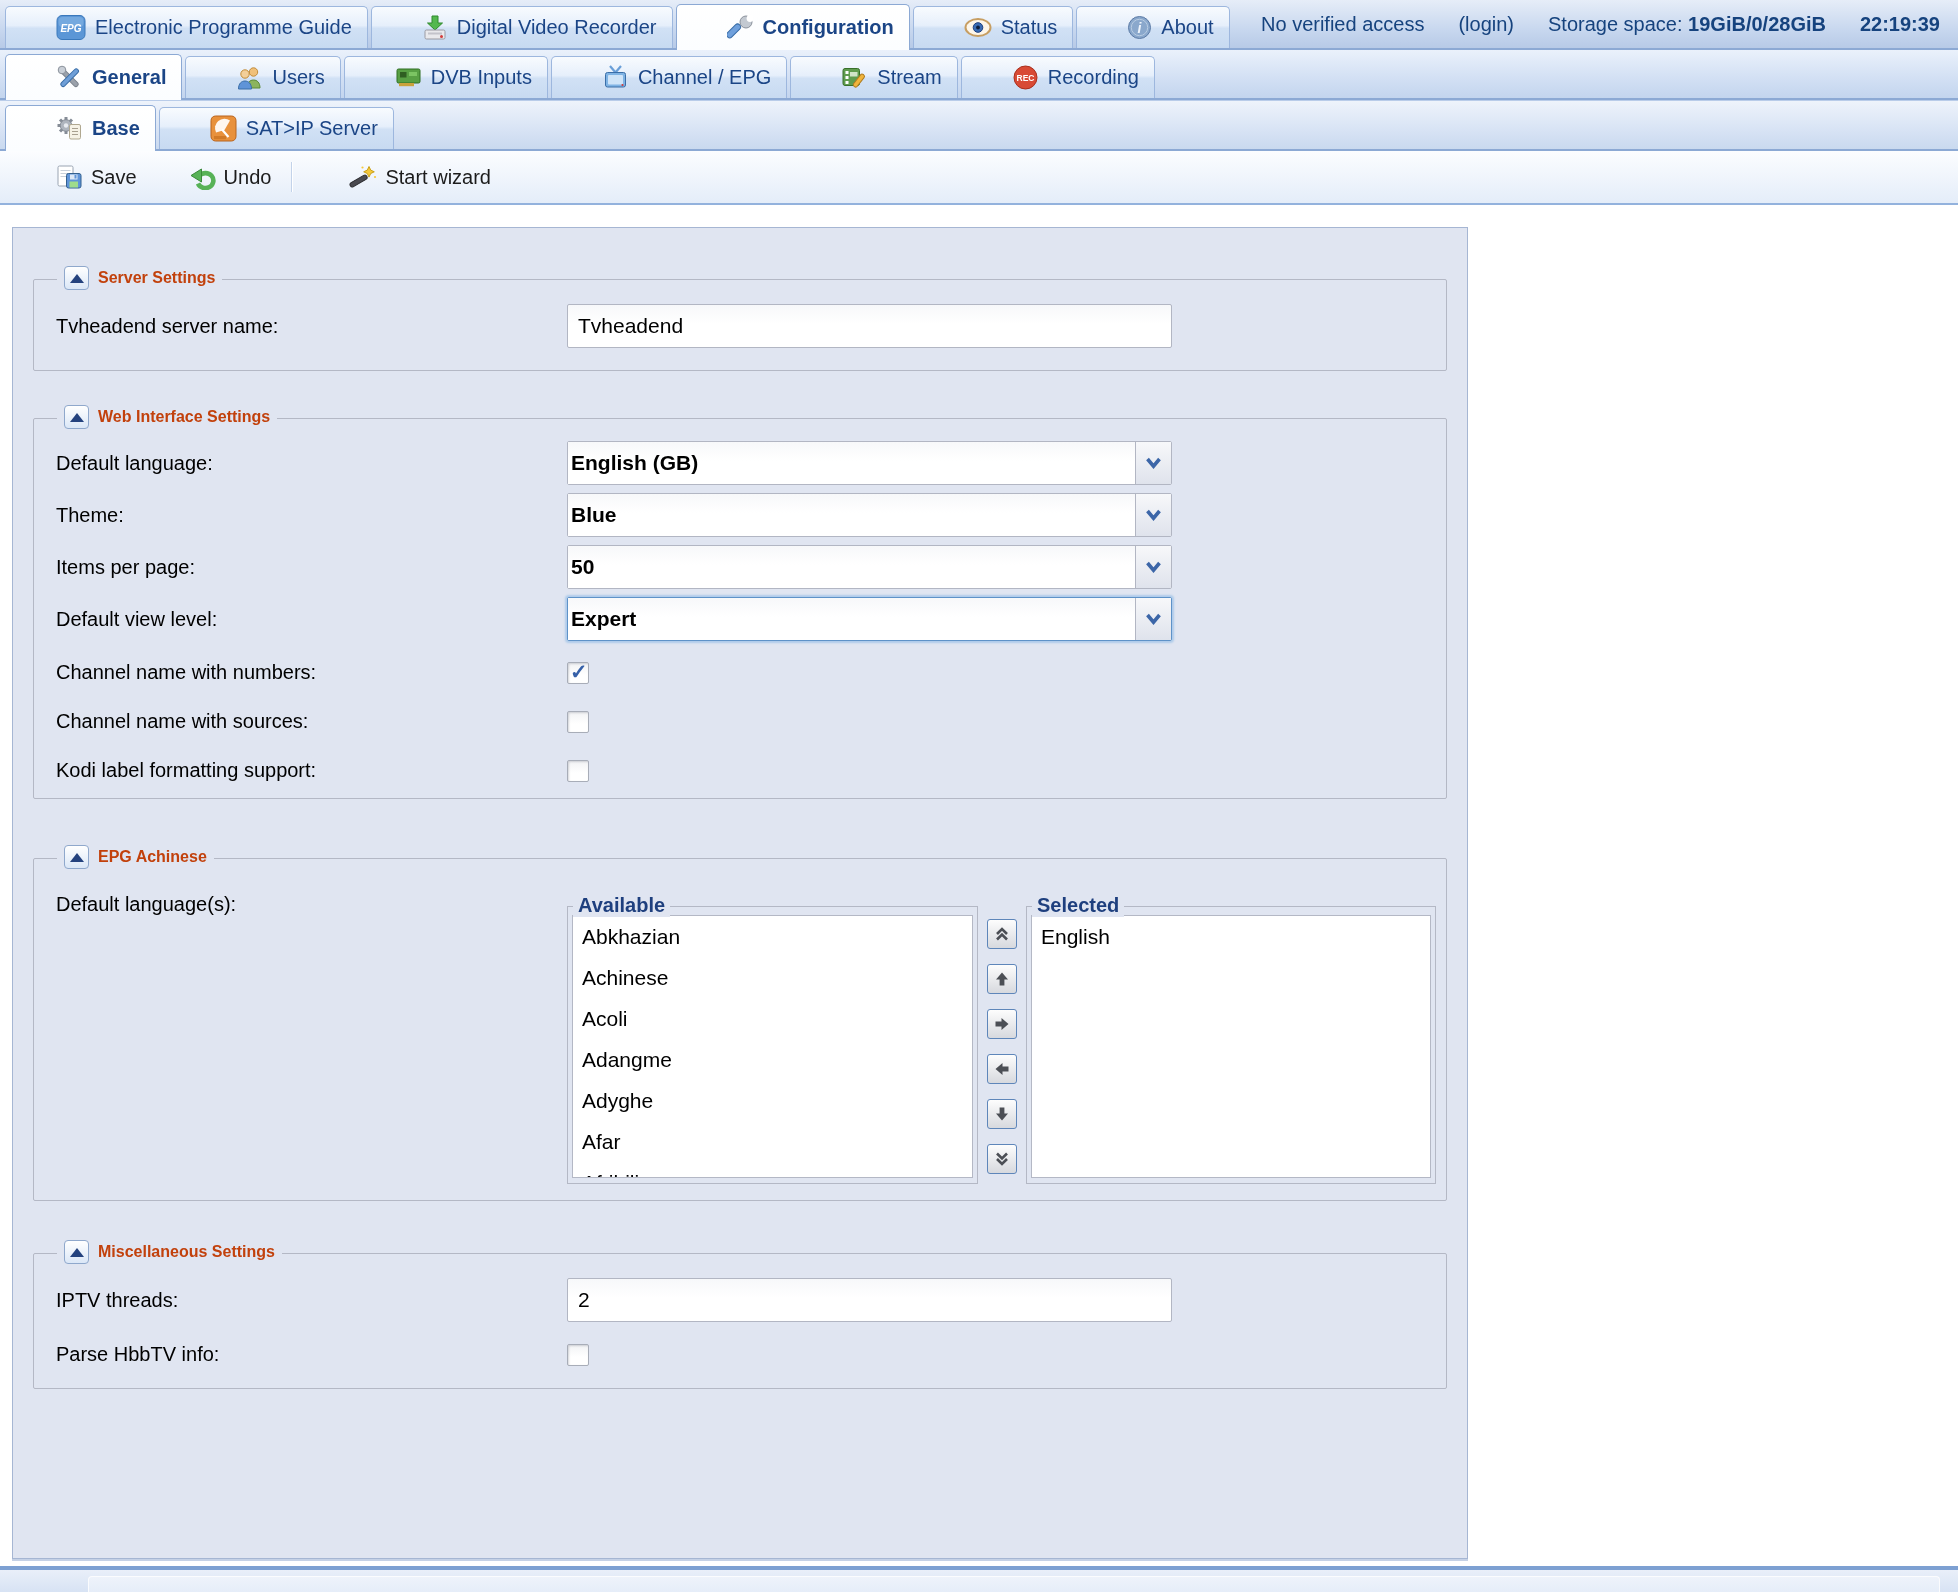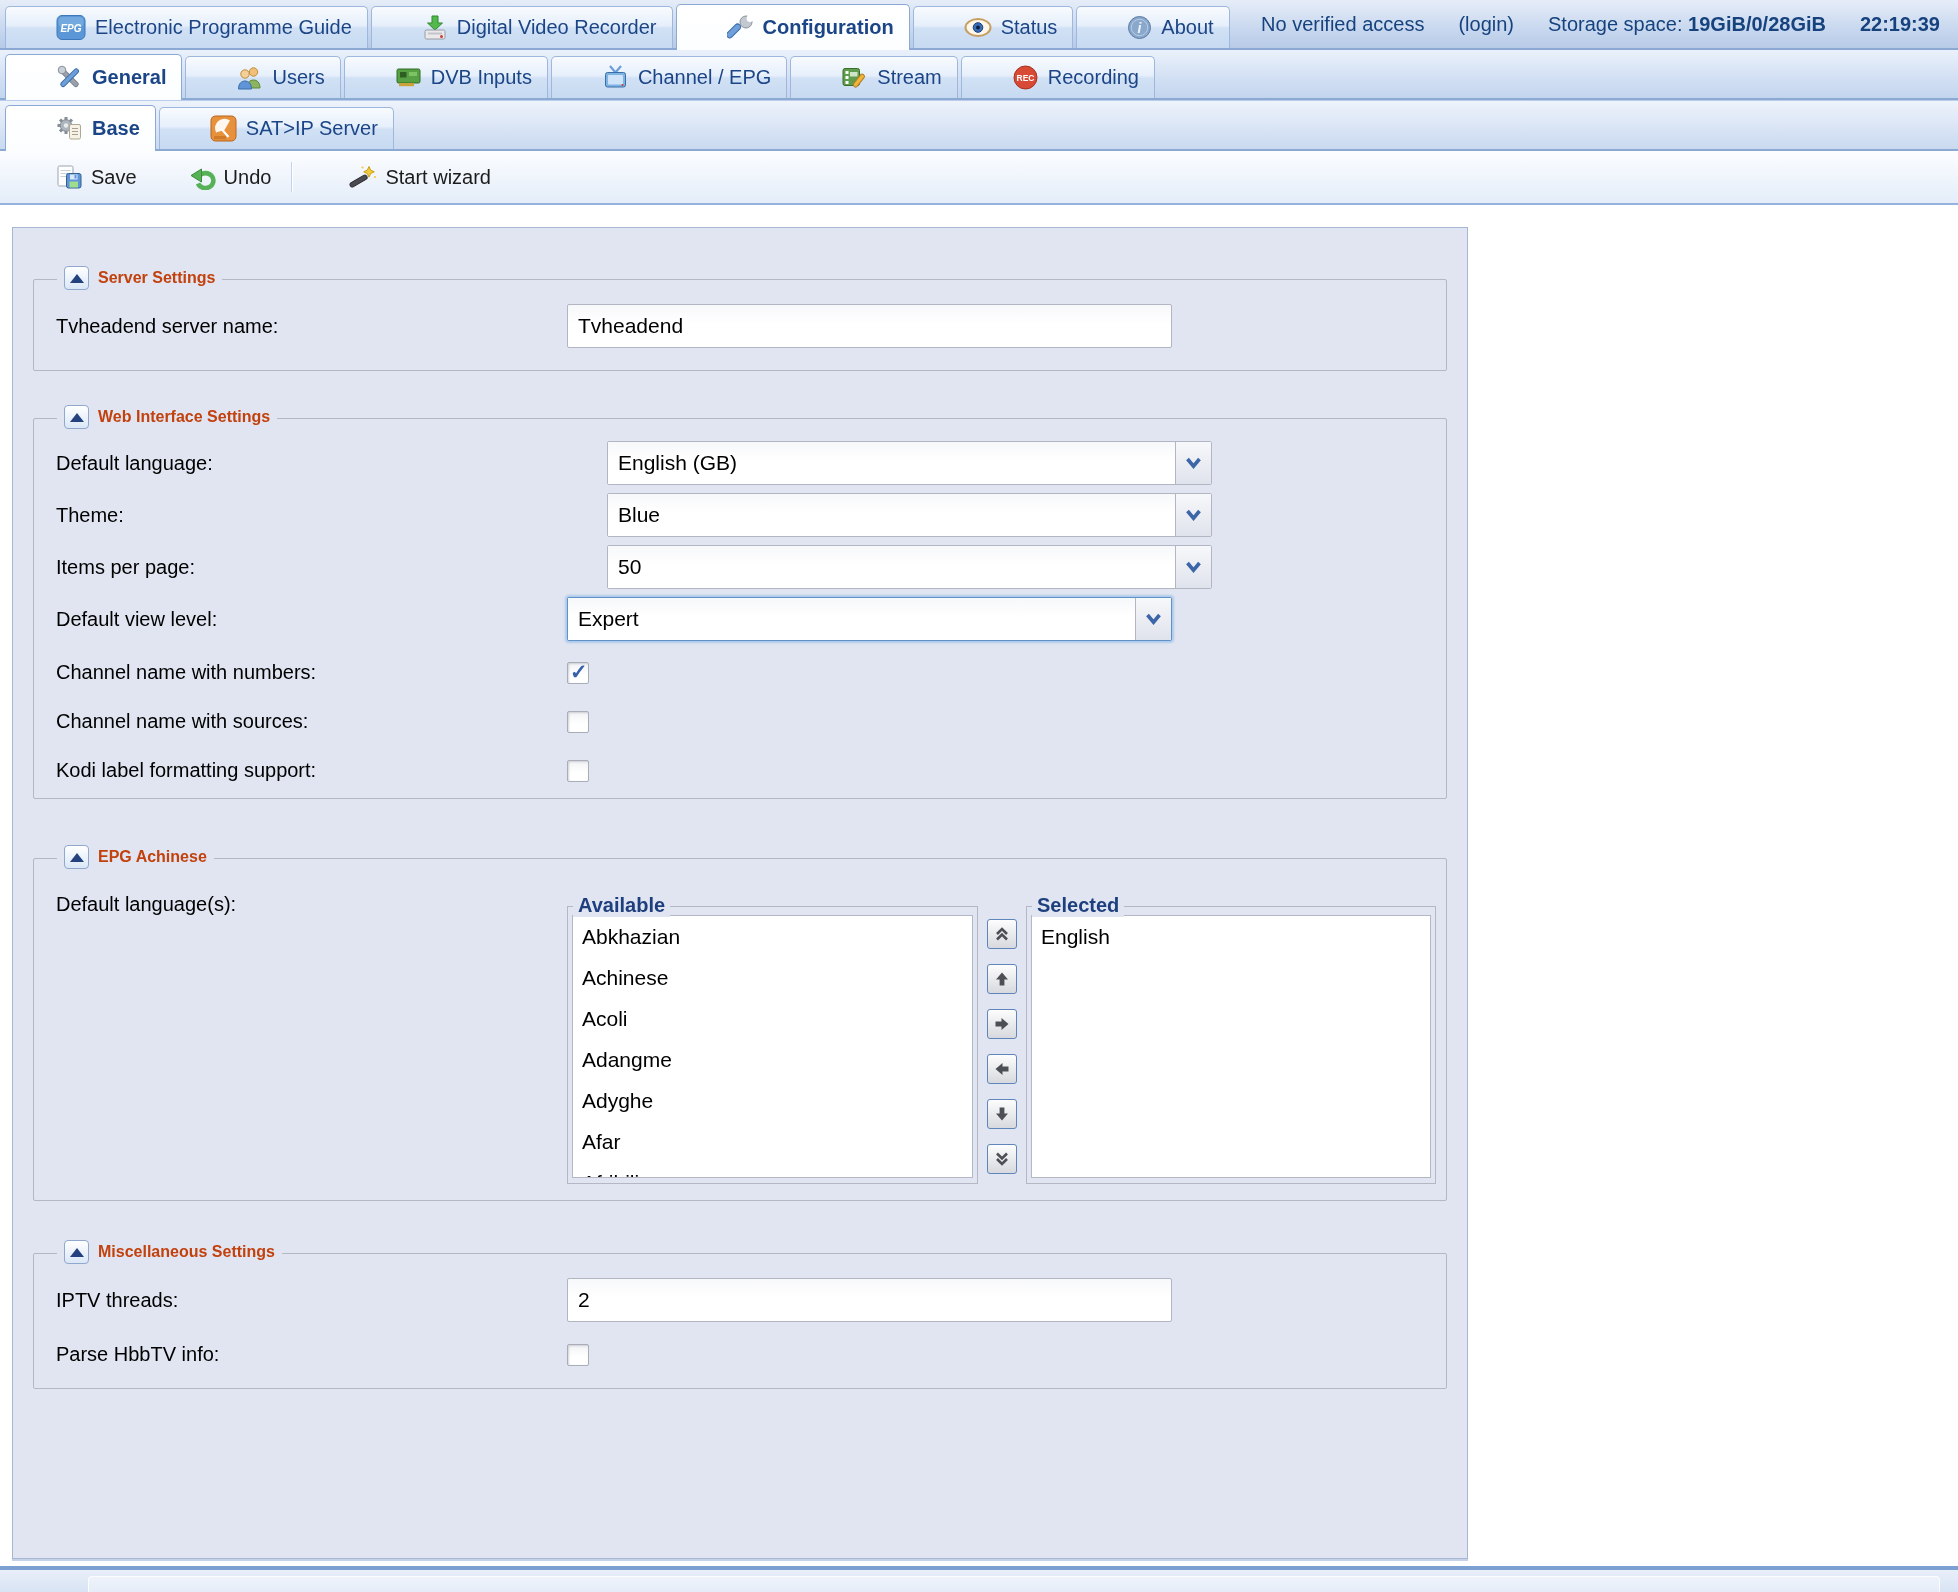--- a/index.html
+++ b/index.html
@@ -39,28 +39,28 @@
   .legend { position:absolute; top:-14px; left:23px; display:flex; align-items:center; gap:9px; background:#e0e5f1; padding:0 7px; }
   .collapse-btn { width:25px; height:24px; border:1px solid #8fa8cc; border-radius:4px; background:linear-gradient(#ffffff,#dbe7f7);
     display:flex; align-items:center; justify-content:center; cursor:pointer; }
   .tri-up { width:0; height:0; border-left:7px solid transparent; border-right:7px solid transparent; border-bottom:9px solid #24427e; }
   .legend .ttl { font-size:16px; font-weight:bold; color:#c2410c; }
   .sec-server { margin-top:51px; height:92px; padding-top:24px; }
   .sec-web    { margin-top:47px; height:381px; padding-top:22px; }
   .sec-epg    { margin-top:59px; height:343px; padding-top:34px; }
   .sec-misc   { margin-top:52px; height:136px; padding-top:24px; }
   .frow { display:flex; align-items:center; }
-  .frow.mb8 { margin-bottom:8px;gap:40px; }
+  .frow.mb8 { margin-bottom:8px; }
   .cbrow { height:49px; display:flex; align-items:center; }
   .flabel { width:511px; font-size:20px; color:#000; flex-shrink:0; }
   
   .tinput { width:605px; height:44px; border:1px solid #b2b6c3; border-radius:2px;
     background:linear-gradient(#f7f8fa, #ffffff 45%); font-size:21px; font-family:inherit; padding:0 10px; color:#000; }
   .combo { width:605px; height:44px; display:flex; border:1px solid #b2b6c3; border-radius:2px; background:#fff; }
-  .combo .cval { flex:1; display:flex; align-items:center; padding-left:10px; font-size:21px; background:linear-gradient(#f7f8fa, #ffffff 45%); cursor:default; }
+  .combo .cval { flex:1; display:flex; align-items:center; padding-left:3px; font-size:21px; background:linear-gradient(#f7f8fa, #ffffff 45%); cursor:default;font-weight:bold; }
   .combo .ctrig { width:36px; border-left:1px solid #b2b6c3; background:linear-gradient(#f7f8fa,#dfe3ec); display:flex; align-items:center; justify-content:center; cursor:pointer; }
   .combo.focused { border-color:#5e92c8; box-shadow:0 0 2px 2px #aecbea; }
   .checkbox { width:22px; height:22px; border:1px solid #a8adb8; border-radius:2px; background:linear-gradient(#f2f3f5,#ffffff 60%);
     box-shadow:inset 1px 1px 2px rgba(90,95,110,.25); position:relative; cursor:pointer; }
   .checkbox.checked::after { content:"\2713"; position:absolute; left:2px; top:-3px; font-size:21px; font-weight:bold; color:#3660a8; }
   
   .epgrow { display:flex; align-items:flex-start; }
   .mini { position:relative; border:1px solid #b4b8c5; width:411px; height:278px; padding:8px 4px 5px; margin-top:13px; }
   .mini.sel { width:410px; }
   .mini .mlegend { position:absolute; top:-13px; left:5px; background:#e0e5f1; padding:0 5px; font-size:20px; font-weight:bold; color:#1e3f7e; }

